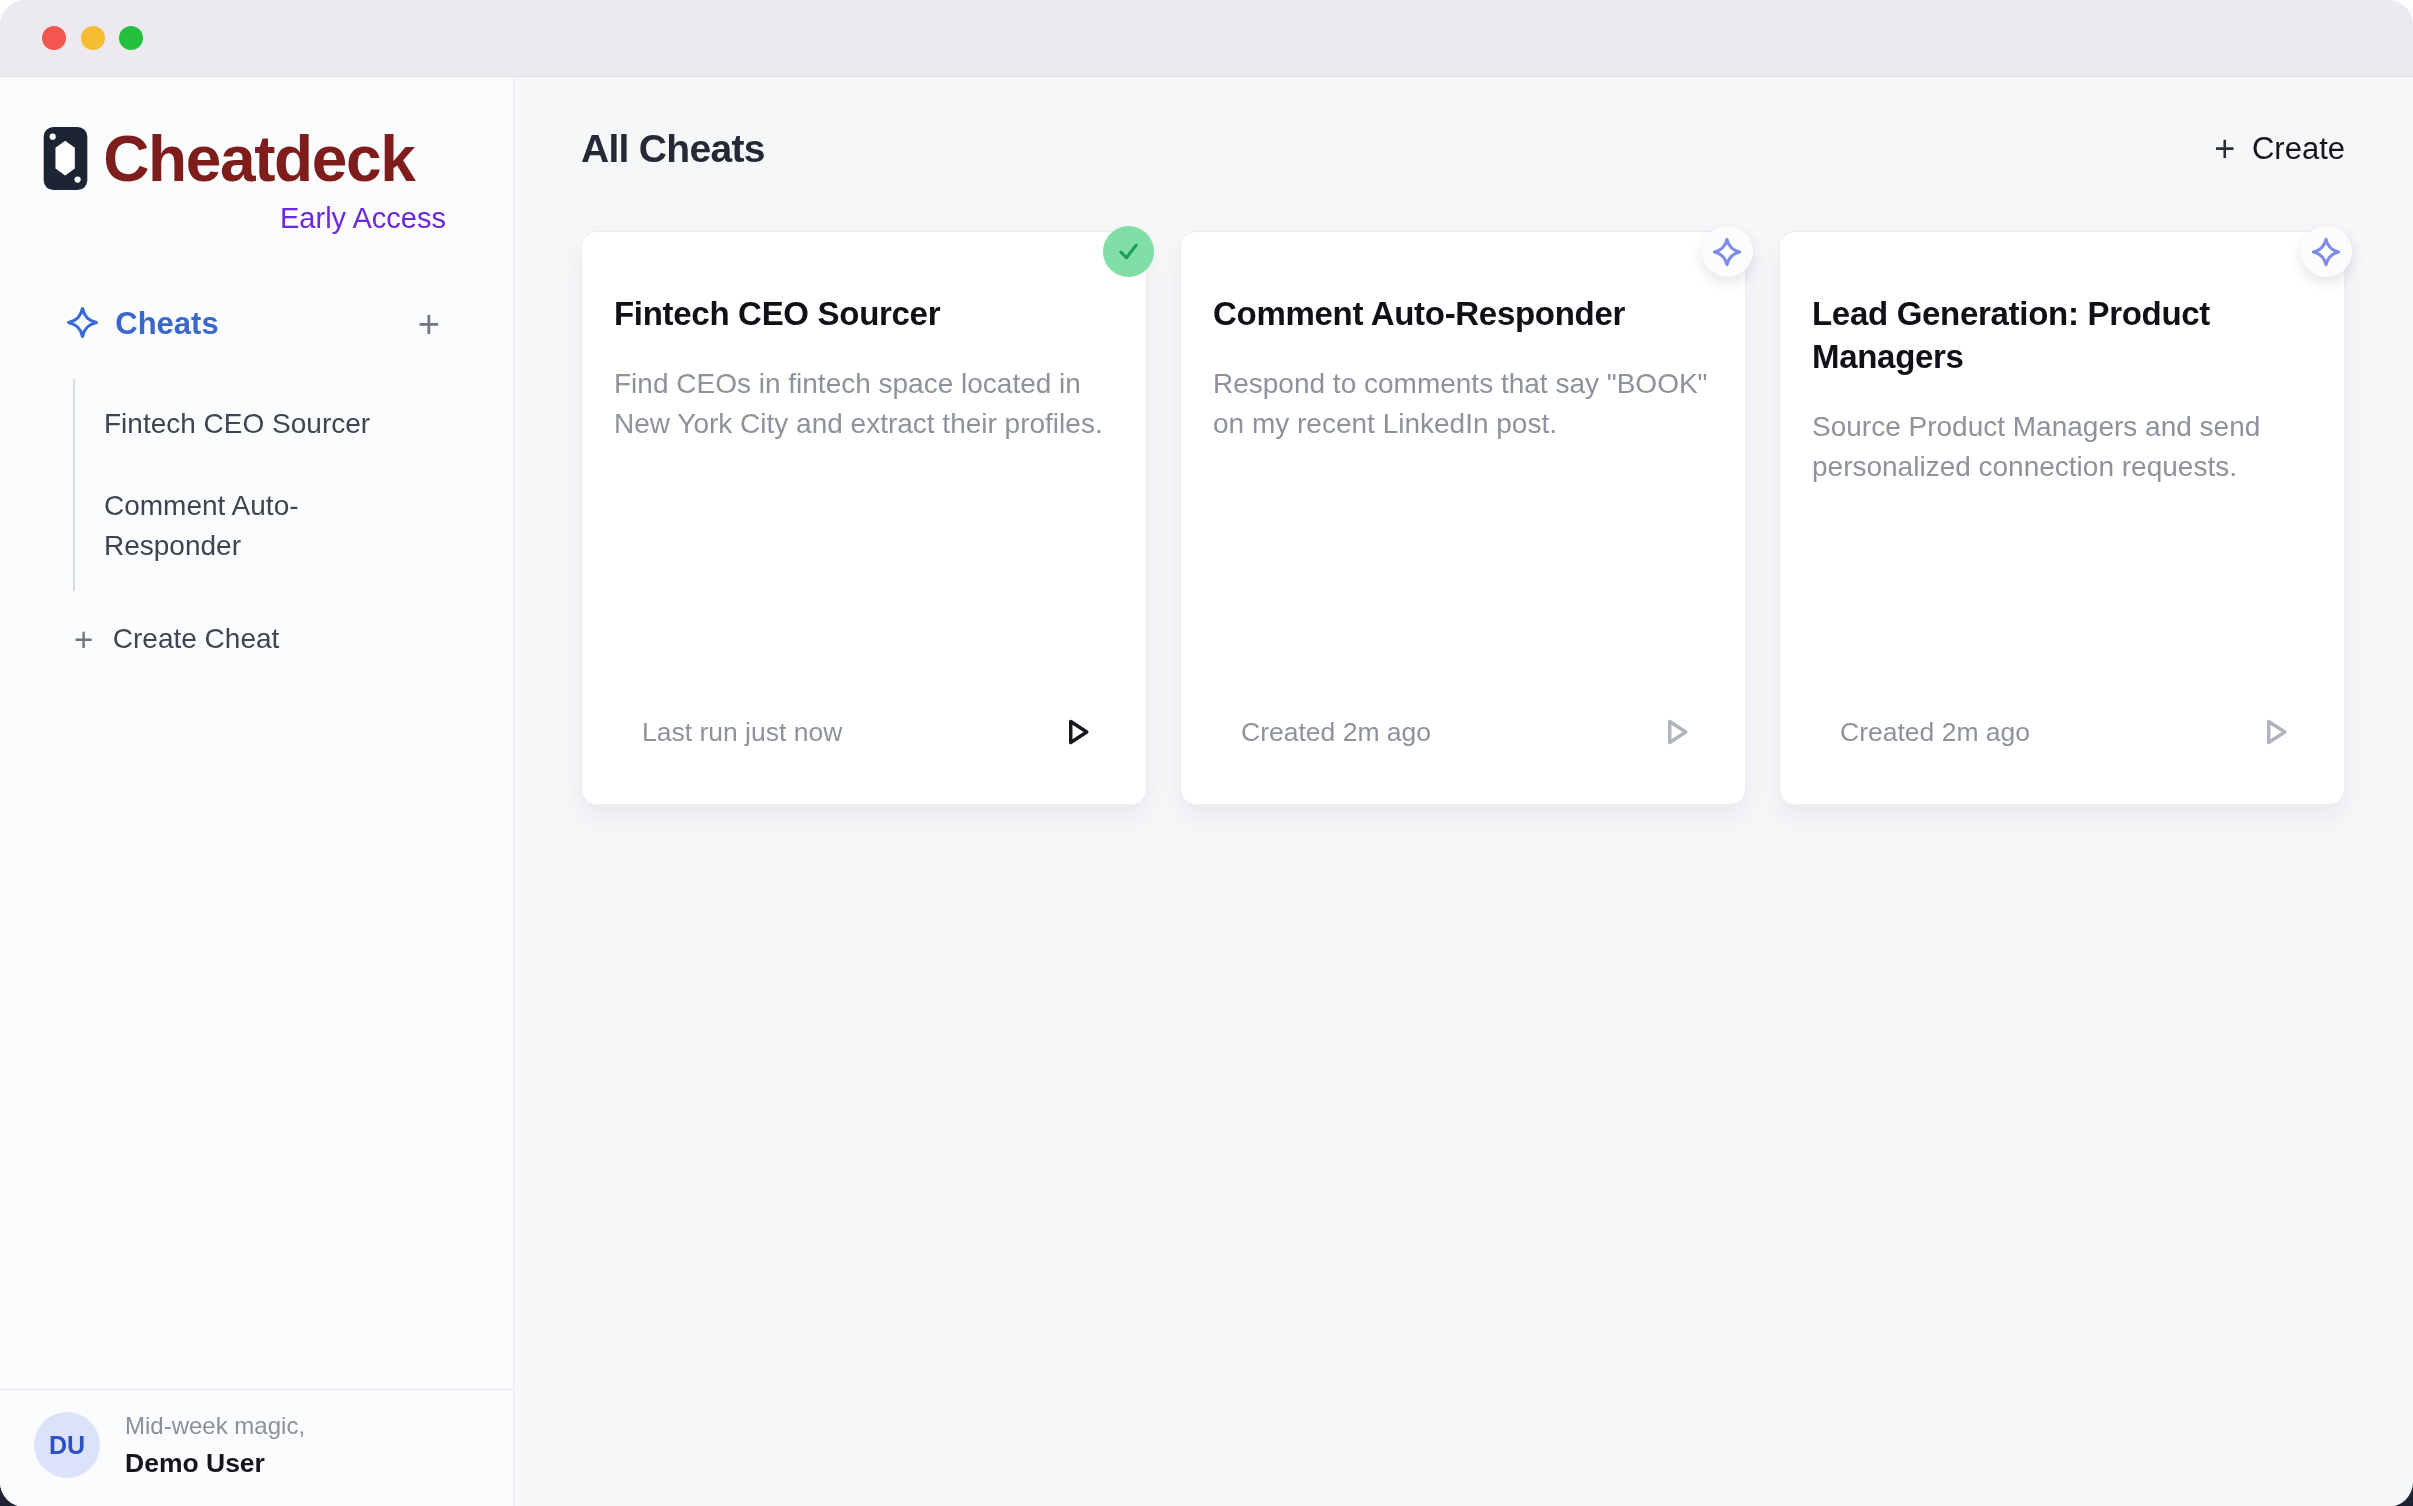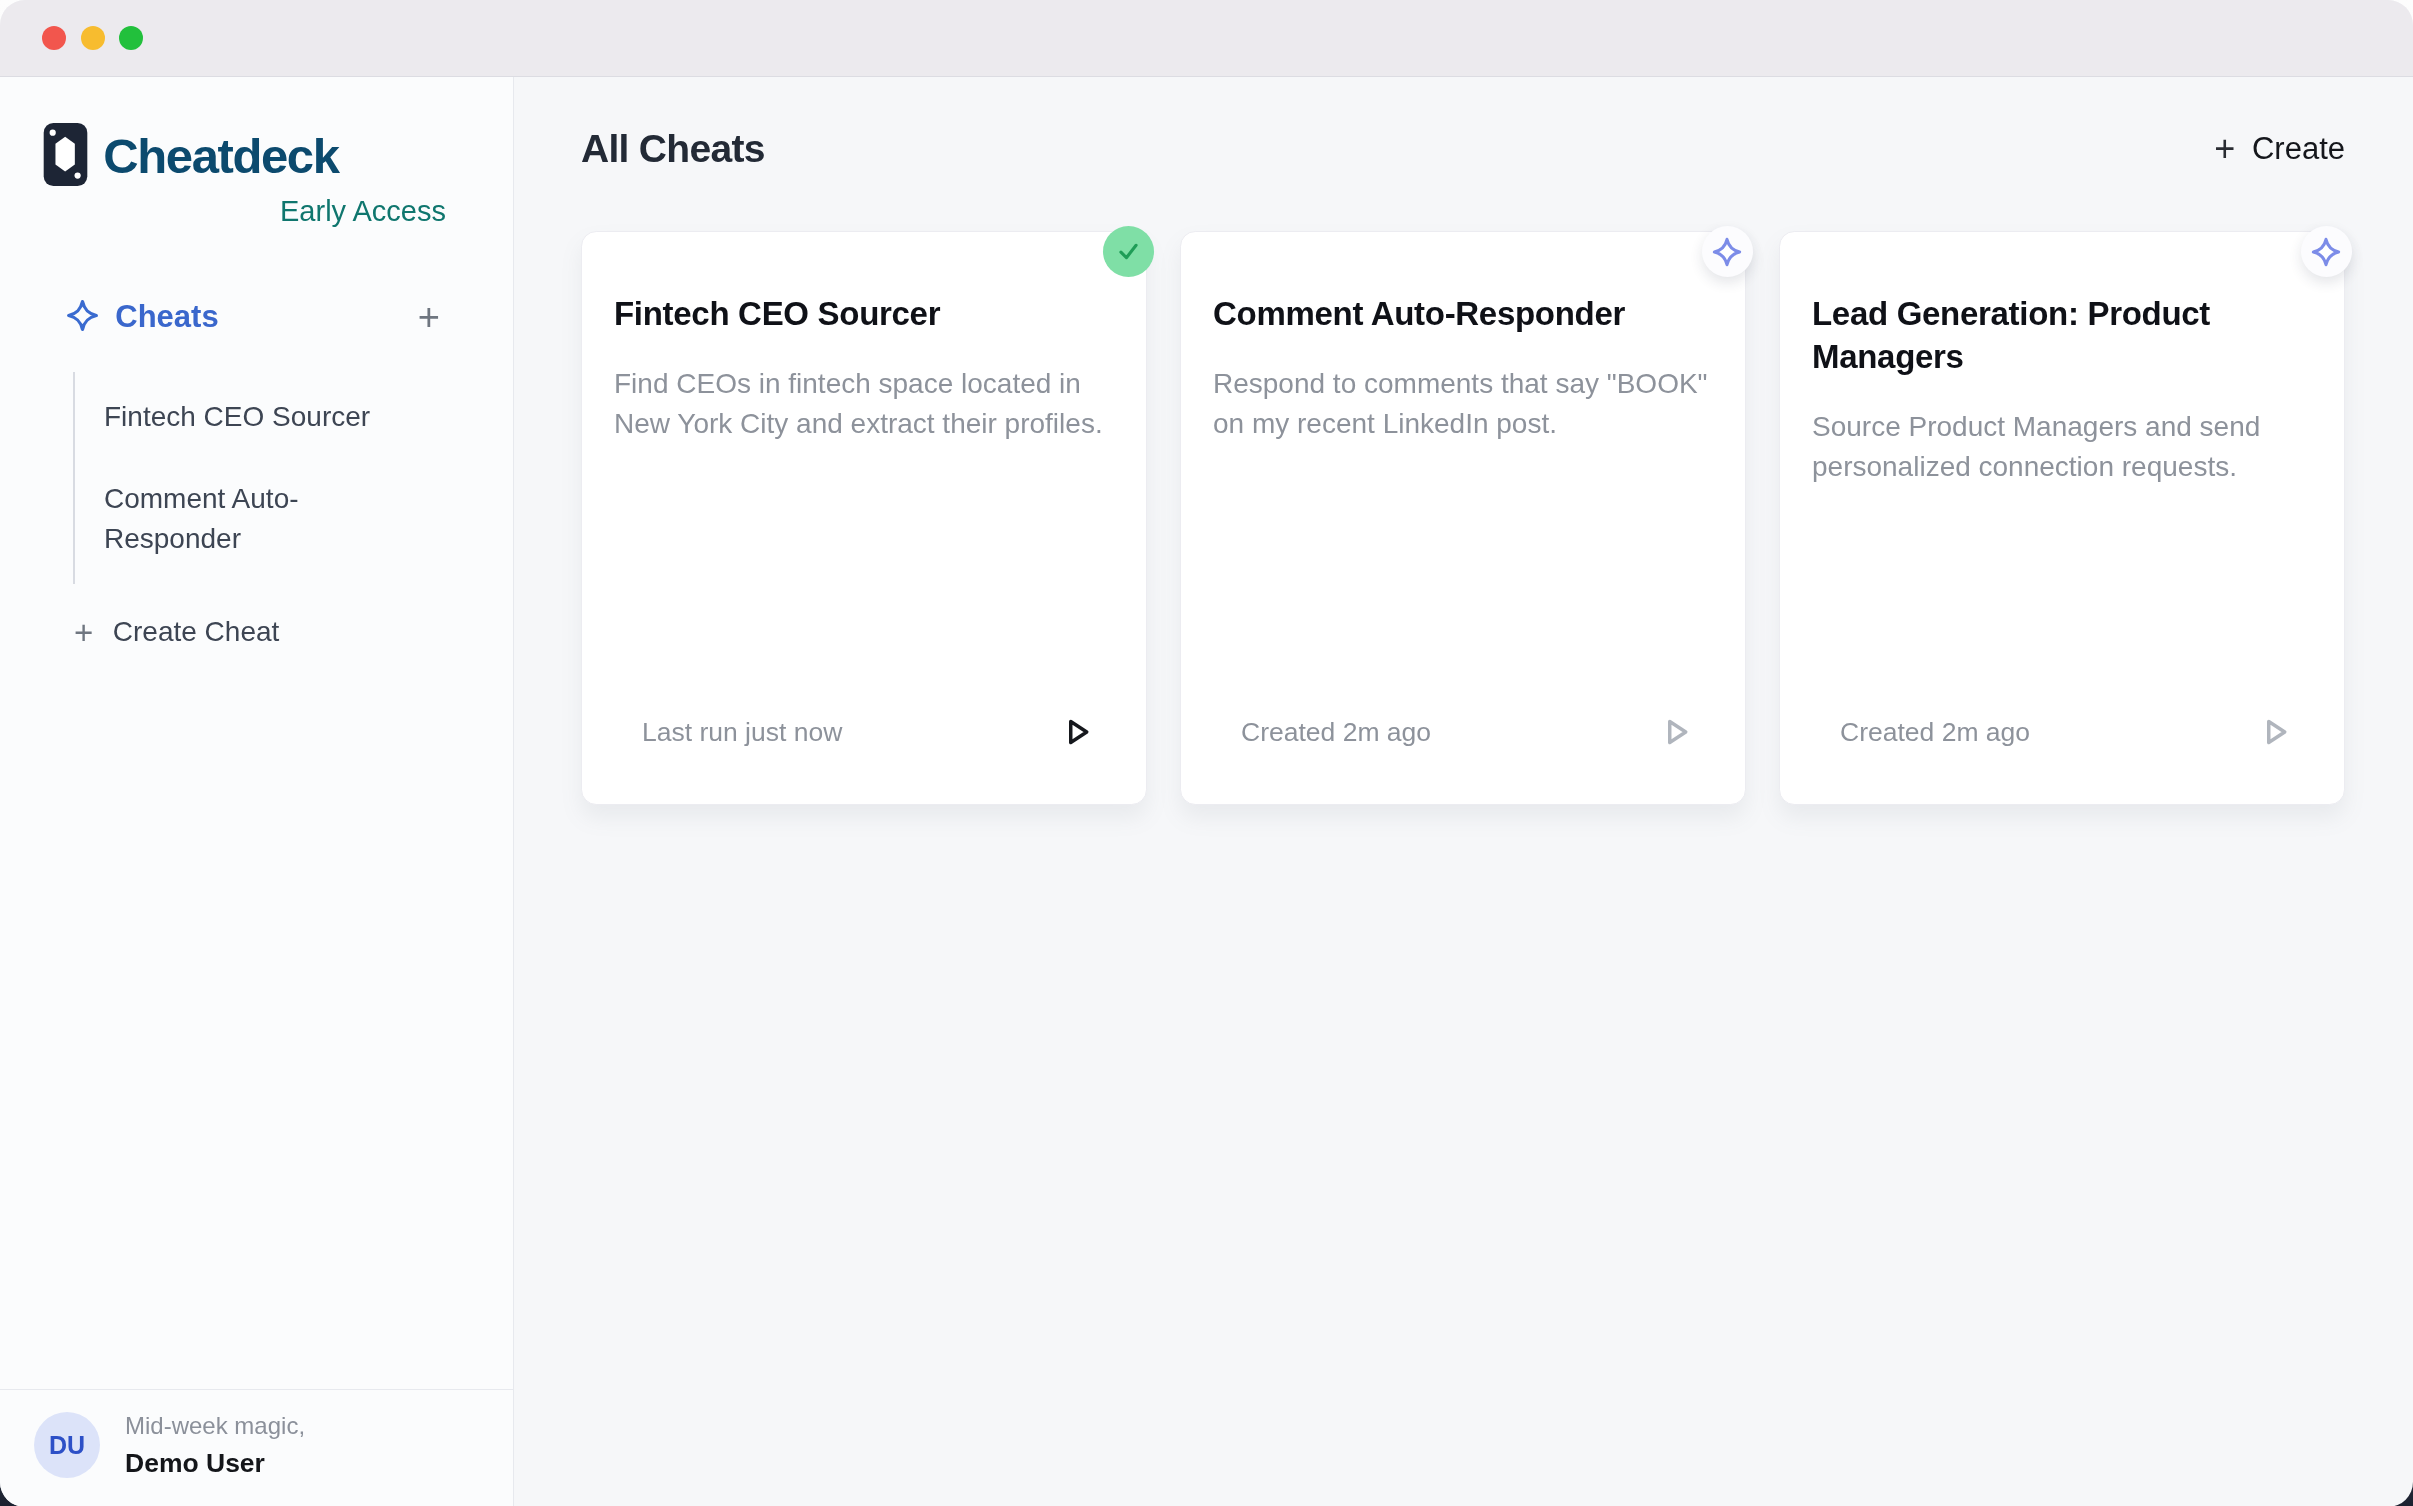--- a/index.html
+++ b/index.html
@@ -27,22 +27,22 @@
   .appbody{ flex:1; display:flex; min-height:0; }
 
   
   .sidebar{
     width:514px; flex:0 0 514px; background:#fbfcfd;
     border-right:1.4px solid #e7e9ee;
     display:flex; flex-direction:column; position:relative;
   }
   .logo-block{ margin:45px 0 0 43px; width:403px; }
   .logo-row{ display:flex; align-items:center; gap:15.3px; }
-  .logo-text{ font-size:49px; font-weight:700; color:#0c4a6e; letter-spacing:-1.4px; }
-  .logo-badge{ text-align:right; margin-top:5.6px; font-size:29px; color:#0f766e; }
+  .logo-text{ font-size:64px; font-weight:700; color:#7f1d1d; letter-spacing:-1.4px; }
+  .logo-badge{ text-align:right; margin-top:5.6px; font-size:29px; color:#6d28d9; }
 
   .section-row{ display:flex; align-items:center; margin:70px 73px 0 65px; gap:15.3px; }
   .section-label{ font-size:31px; font-weight:600; color:#3a67cc; flex:1; }
   .plus-glyph{ font-size:38px; color:#6f7680; font-weight:400; line-height:1; }
 
   .nav-list{
     margin:36px 0 0 73px; border-left:2.1px solid #d8dbe2;
     padding:25px 21px 25px 29px;
     display:flex; flex-direction:column; gap:42px;
   }

